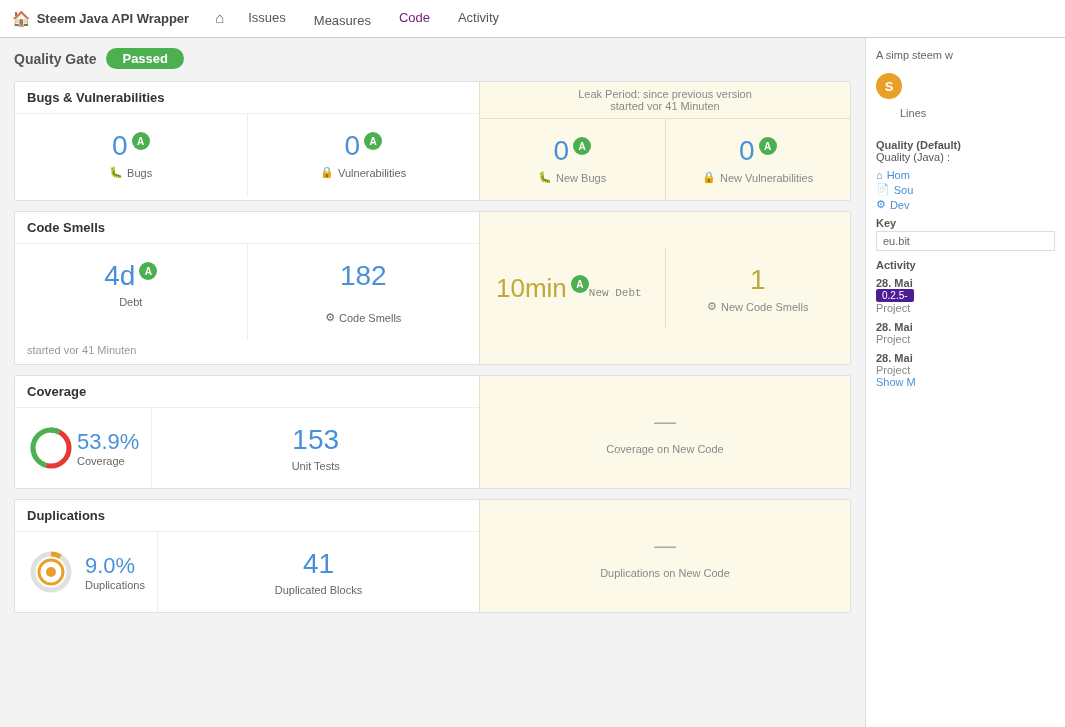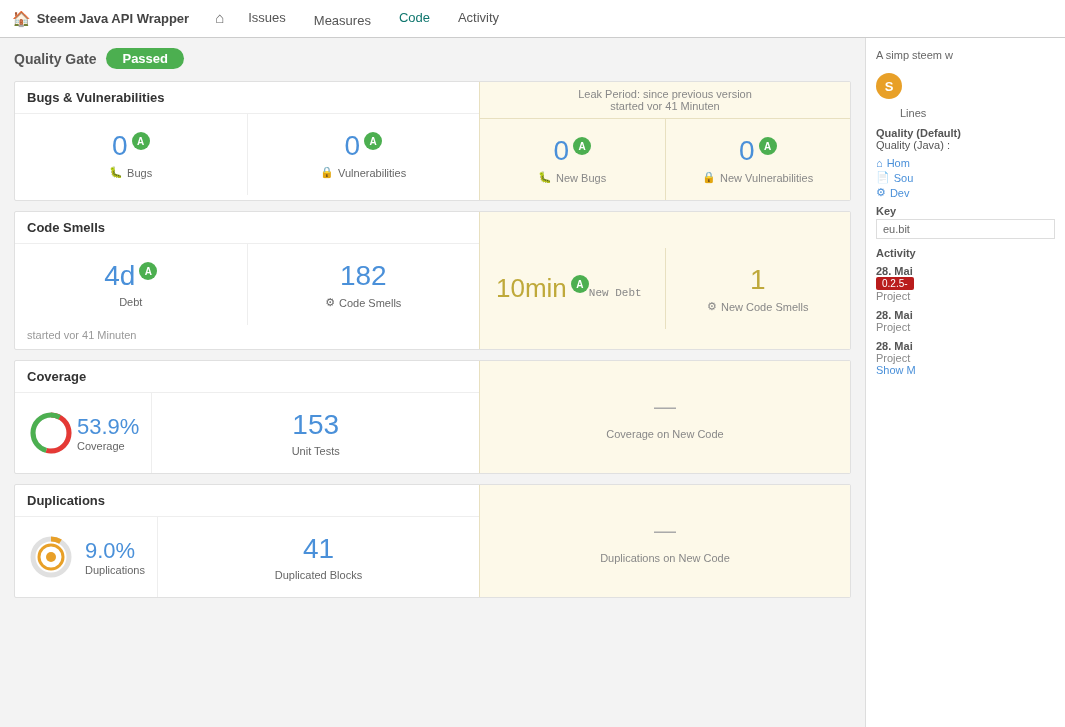--- a/index.html
+++ b/index.html
@@ -13,21 +13,21 @@
     <span style="color:#4a90d9; font-size:15px;">🏠</span>
     <span>Steem Java API Wrapper</span>
   </div>
   <div style="padding:0 10px; height:38px; display:flex; align-items:center; cursor:pointer; font-size:15px; color:#666; border-bottom:2px solid transparent;">⌂</div>
   <div style="padding:0 14px; height:38px; display:flex; align-items:center; cursor:pointer; color:#555; font-size:13px; border-bottom:2px solid transparent;">
     <span>Issues</span>
   </div>
   <div style="padding:0 14px; height:26px; display:flex; align-items:center; cursor:pointer; color:#555; font-size:13px; border-bottom:2px solid transparent;margin-top:6px;">
     <span>Measures</span>
   </div>
-  <div style="padding:0 14px; height:38px; display:flex; align-items:center; cursor:pointer; color:#0f766e; font-size:13px; border-bottom:2px solid transparent;">
+  <div style="padding:0 14px; height:38px; display:flex; align-items:center; cursor:pointer; color:#701a75; font-size:13px; border-bottom:2px solid transparent;">
     <span>Code</span>
   </div>
   <div style="padding:0 14px; height:38px; display:flex; align-items:center; cursor:pointer; color:#555; font-size:13px; border-bottom:2px solid transparent;">
     <span>Activity</span>
   </div>
 </div>
 
 <div style="display:flex; flex:1; overflow:hidden;">
 
   <div style="flex:1; overflow-y:auto; padding:10px 14px; background:#f3f3f3;">
@@ -105,21 +105,21 @@
           <div style="display:flex;">
             <div style="flex:1; padding:16px; display:flex; flex-direction:column; align-items:center; border-right:1px solid #eee; position:relative;">
               <div style="display:flex; align-items:flex-start; gap:4px;">
                 <span style="font-size:28px; color:#4a90d9; font-weight:300;">4d</span>
                 <span style="background:#4caf50; color:#fff; border-radius:50%; width:18px; height:18px; font-size:10px; font-weight:bold; display:flex; align-items:center; justify-content:center; margin-top:2px;">A</span>
               </div>
               <div style="font-size:11px; color:#666; margin-top:4px;">
                 <span>Debt</span>
               </div>
             </div>
-            <div style="flex:1; padding:16px; display:flex; flex-direction:column; align-items:center; position:relative;">
+            <div style="flex:1; padding:16px; display:flex; flex-direction:column; align-items:center; position:relative;gap:15px;">
               <span style="font-size:28px; color:#4a90d9; font-weight:300;">182</span>
               <div style="font-size:11px; color:#666; margin-top:4px; display:flex; align-items:center; gap:4px;">
                 <span>⚙</span>
                 <span>Code Smells</span>
               </div>
             </div>
           </div>
           <div style="font-size:11px; color:#999; padding:4px 12px 8px;">started vor 41 Minuten</div>
         </div>
 
@@ -211,21 +211,21 @@
 
   <div style="width:200px; background:#fff; border-left:1px solid #ddd; padding:10px; overflow-y:auto; font-size:12px;">
     <div style="font-size:11px; color:#666; margin-bottom:10px; line-height:1.4;">
       <span>A simp steem w</span>
     </div>
 
     <div style="width:26px; height:26px; border-radius:50%; background:#e8a028; color:#fff; display:flex; align-items:center; justify-content:center; font-size:13px; font-weight:bold; margin-bottom:8px;">
       <span>S</span>
     </div>
 
-    <div style="font-size:11px; color:#666; margin-bottom:8px;padding-left:24px;">
+    <div style="font-size:11px; color:#666; margin-bottom:20px;padding-left:24px;">
       <span>Lines</span>
     </div>
 
     <div style="margin-bottom:6px;">
       <div style="font-size:11px; color:#555; font-weight:bold;">
         <span>Quality (Default)</span>
       </div>
       <div style="font-size:11px; color:#555;">
         <span>Quality (Java) :</span>
       </div>
@@ -254,21 +254,21 @@
     </div>
 
     <div>
       <div style="font-size:11px; font-weight:bold; color:#555; margin-bottom:6px;">
         <span>Activity</span>
       </div>
 
       <div style="margin-bottom:7px;">
         <div style="font-size:11px; font-weight:bold; color:#555;">28. Mai</div>
         <div style="display:flex; align-items:center; gap:4px;">
-          <span style="background:#b91c1c; color:#fff; padding:1px 6px; font-size:10px; border-radius:2px;">
+          <span style="background:#4c1d95; color:#fff; padding:1px 6px; font-size:10px; border-radius:2px;">
             <span>0.2.5-</span>
           </span>
         </div>
         <div style="font-size:11px; color:#888;">Project</div>
       </div>
 
       <div style="margin-bottom:7px;">
         <div style="font-size:11px; font-weight:bold; color:#555;">28. Mai</div>
         <div style="font-size:11px; color:#888;">Project</div>
       </div>

